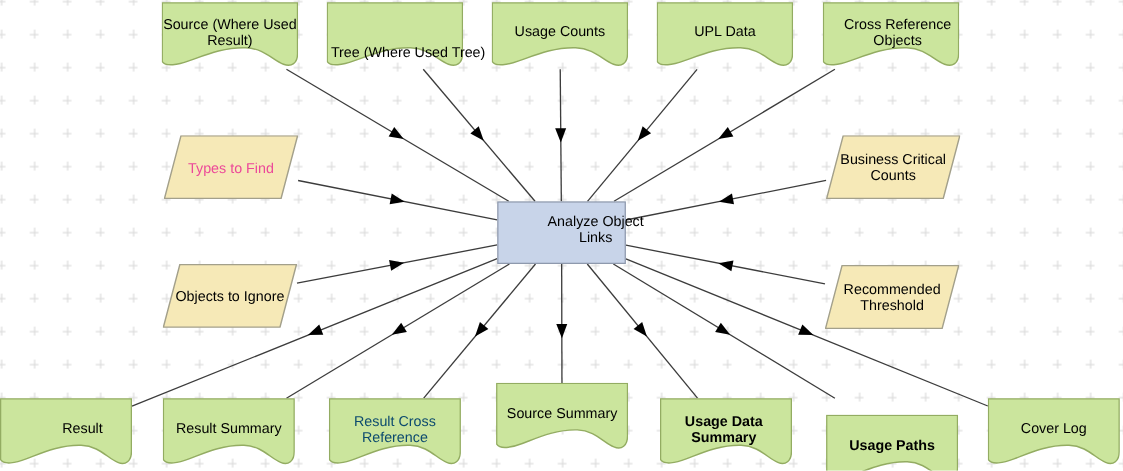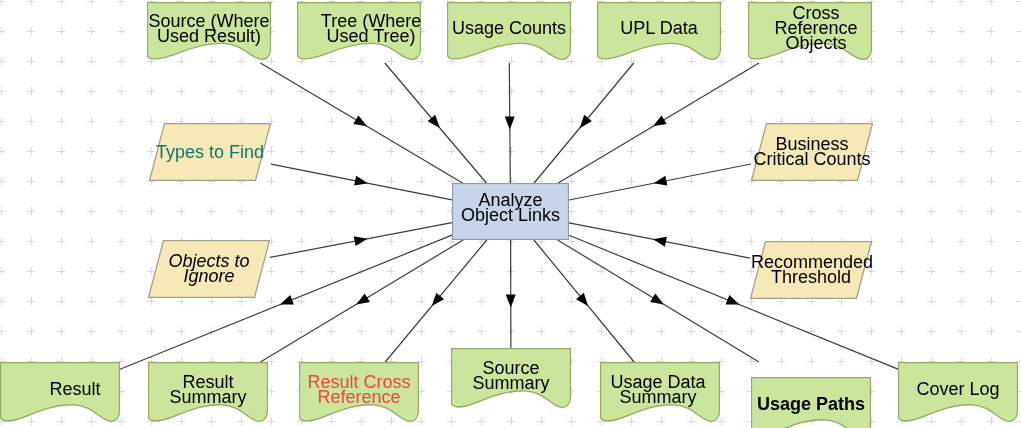--- a/index.html
+++ b/index.html
@@ -14,21 +14,21 @@
   #node-layer{position:absolute;left:0;top:0;width:100%;height:100%;}
   .node{
     position:absolute;
     display:flex;align-items:center;justify-content:center;
   }
   .node svg{position:absolute;left:0;top:0;}
   .node .label{
     position:relative;
     width:100%;
     text-align:center;
-    font-size:18px;line-height:15px;
+    font-size:13px;line-height:15px;
     color:#000;
     padding:0 1px;
     box-sizing:border-box;
   }
   .node.document .label{padding-bottom:8px;}
 </style>
 </head>
 <body>
 
 <div id="canvas" style="background: rgb(255, 255, 255);">
@@ -77,21 +77,21 @@
         <polygon points="739.5,304.6 725.6,304.4 729.4,295.1" fill="#000000"></polygon>
       </g>
   </svg>
   <div id="node-layer">
       <div class="node document" style="left: 147px; top: 2px; width: 124px; height: 61px;">
         <svg width="124" height="61">
           <path d="M0.5,0.5 L123.5,0.5 L123.5,46.8 C123.5,55.2 118.1,59.4 110.7,56.4 C100.9,52.8 93.5,42.0 76.3,41.4 C55.4,40.8 36.9,49.2 24.6,53.4 C14.8,57.0 3.7,58.8 0.5,54.0 Z" fill="#cbe59d" stroke="#93ac62" stroke-width="1.3"></path>
         </svg>
         <div class="label" style="color: rgb(0, 0, 0);">Source (Where Used Result)</div>
       </div>
-      <div class="node document" style="left: 297px; top: 2px; width: 148px; height: 61px;">
+      <div class="node document" style="left: 297px; top: 2px; width: 148px; height: 61px; align-items: flex-end;">
         <svg width="124" height="61">
           <path d="M0.5,0.5 L123.5,0.5 L123.5,46.8 C123.5,55.2 118.1,59.4 110.7,56.4 C100.9,52.8 93.5,42.0 76.3,41.4 C55.4,40.8 36.9,49.2 24.6,53.4 C14.8,57.0 3.7,58.8 0.5,54.0 Z" fill="#cbe59d" stroke="#93ac62" stroke-width="1.3"></path>
         </svg>
         <div class="label" style="color: rgb(0, 0, 0);">Tree (Where Used Tree)</div>
       </div>
       <div class="node document" style="left: 447px; top: 2px; width: 124px; height: 61px;">
         <svg width="124" height="61">
           <path d="M0.5,0.5 L123.5,0.5 L123.5,46.8 C123.5,55.2 118.1,59.4 110.7,56.4 C100.9,52.8 93.5,42.0 76.3,41.4 C55.4,40.8 36.9,49.2 24.6,53.4 C14.8,57.0 3.7,58.8 0.5,54.0 Z" fill="#cbe59d" stroke="#93ac62" stroke-width="1.3"></path>
         </svg>
         <div class="label" style="color: rgb(0, 0, 0);">Usage Counts</div>
@@ -105,41 +105,41 @@
       <div class="node document" style="left: 748px; top: 2px; width: 136px; height: 61px;">
         <svg width="124" height="61">
           <path d="M0.5,0.5 L123.5,0.5 L123.5,46.8 C123.5,55.2 118.1,59.4 110.7,56.4 C100.9,52.8 93.5,42.0 76.3,41.4 C55.4,40.8 36.9,49.2 24.6,53.4 C14.8,57.0 3.7,58.8 0.5,54.0 Z" fill="#cbe59d" stroke="#93ac62" stroke-width="1.3"></path>
         </svg>
         <div class="label" style="color: rgb(0, 0, 0);">Cross Reference Objects</div>
       </div>
       <div class="node parallelogram" style="left: 149px; top: 123px; width: 122px; height: 58px;">
         <svg width="122" height="58">
           <polygon points="15.5,0.5 121.5,0.5 106.5,57.5 0.5,57.5" fill="#f6e9b7" stroke="#a3a08b" stroke-width="1.3"></polygon>
         </svg>
-        <div class="label" style="color: #0f766e;">Types to Find</div>
+        <div class="label" style="color: #ec4899;">Types to Find</div>
       </div>
       <div class="node parallelogram" style="left: 751px; top: 123px; width: 122px; height: 58px;">
         <svg width="122" height="58">
           <polygon points="15.5,0.5 121.5,0.5 106.5,57.5 0.5,57.5" fill="#f6e9b7" stroke="#a3a08b" stroke-width="1.3"></polygon>
         </svg>
         <div class="label" style="color: rgb(0, 0, 0);">Business Critical Counts</div>
       </div>
       <div class="node parallelogram" style="left: 148px; top: 240px; width: 122px; height: 58px;">
         <svg width="122" height="58">
           <polygon points="15.5,0.5 121.5,0.5 106.5,57.5 0.5,57.5" fill="#f6e9b7" stroke="#a3a08b" stroke-width="1.3"></polygon>
         </svg>
-        <div class="label" style="color: rgb(0, 0, 0); font-style: italic;">Objects to Ignore</div>
+        <div class="label" style="color: rgb(0, 0, 0);">Objects to Ignore</div>
       </div>
       <div class="node parallelogram" style="left: 750px; top: 241px; width: 122px; height: 58px;">
         <svg width="122" height="58">
           <polygon points="15.5,0.5 121.5,0.5 106.5,57.5 0.5,57.5" fill="#f6e9b7" stroke="#a3a08b" stroke-width="1.3"></polygon>
         </svg>
         <div class="label" style="color: rgb(0, 0, 0);">Recommended Threshold</div>
       </div>
-      <div class="node process" style="left: 452px; top: 183px; width: 117px; height: 49px;">
+      <div class="node process" style="left: 452px; top: 183px; width: 117px; height: 49px; padding-left: 31px;">
         <svg width="117" height="57">
           <rect x="0.5" y="0.5" width="116" height="56" fill="#c8d4e9" stroke="#8e99ad" stroke-width="1.3"></rect>
         </svg>
         <div class="label" style="color: rgb(0, 0, 0);">Analyze Object Links</div>
       </div>
       <div class="node document" style="left: 0px; top: 362px; width: 120px; height: 63px;">
         <svg width="120" height="63">
           <path d="M0.5,0.5 L119.5,0.5 L119.5,48.4 C119.5,57.0 114.2,61.4 107.1,58.3 C97.6,54.6 90.4,43.4 73.8,42.8 C53.6,42.2 35.7,50.8 23.8,55.2 C14.3,58.9 3.6,60.8 0.5,55.8 Z" fill="#cbe59d" stroke="#93ac62" stroke-width="1.3"></path>
         </svg>
         <div class="label" style="color: rgb(0, 0, 0); padding-left: 31px;">Result</div>
@@ -147,29 +147,29 @@
       <div class="node document" style="left: 148px; top: 362px; width: 120px; height: 63px;">
         <svg width="120" height="63">
           <path d="M0.5,0.5 L119.5,0.5 L119.5,48.4 C119.5,57.0 114.2,61.4 107.1,58.3 C97.6,54.6 90.4,43.4 73.8,42.8 C53.6,42.2 35.7,50.8 23.8,55.2 C14.3,58.9 3.6,60.8 0.5,55.8 Z" fill="#cbe59d" stroke="#93ac62" stroke-width="1.3"></path>
         </svg>
         <div class="label" style="color: rgb(0, 0, 0);">Result Summary</div>
       </div>
       <div class="node document" style="left: 299px; top: 362px; width: 120px; height: 63px;">
         <svg width="120" height="63">
           <path d="M0.5,0.5 L119.5,0.5 L119.5,48.4 C119.5,57.0 114.2,61.4 107.1,58.3 C97.6,54.6 90.4,43.4 73.8,42.8 C53.6,42.2 35.7,50.8 23.8,55.2 C14.3,58.9 3.6,60.8 0.5,55.8 Z" fill="#cbe59d" stroke="#93ac62" stroke-width="1.3"></path>
         </svg>
-        <div class="label" style="color: #ef4444;">Result Cross Reference</div>
+        <div class="label" style="color: #0c4a6e;">Result Cross Reference</div>
       </div>
       <div class="node document" style="left: 451px; top: 348px; width: 120px; height: 63px;">
         <svg width="120" height="63">
           <path d="M0.5,0.5 L119.5,0.5 L119.5,48.4 C119.5,57.0 114.2,61.4 107.1,58.3 C97.6,54.6 90.4,43.4 73.8,42.8 C53.6,42.2 35.7,50.8 23.8,55.2 C14.3,58.9 3.6,60.8 0.5,55.8 Z" fill="#cbe59d" stroke="#93ac62" stroke-width="1.3"></path>
         </svg>
         <div class="label" style="color: rgb(0, 0, 0);">Source Summary</div>
       </div>
-      <div class="node document" style="left: 600px; top: 362px; width: 116px; height: 63px;">
+      <div class="node document" style="left: 600px; top: 362px; width: 116px; height: 63px; font-weight: bold;">
         <svg width="120" height="63">
           <path d="M0.5,0.5 L119.5,0.5 L119.5,48.4 C119.5,57.0 114.2,61.4 107.1,58.3 C97.6,54.6 90.4,43.4 73.8,42.8 C53.6,42.2 35.7,50.8 23.8,55.2 C14.3,58.9 3.6,60.8 0.5,55.8 Z" fill="#cbe59d" stroke="#93ac62" stroke-width="1.3"></path>
         </svg>
         <div class="label" style="color: rgb(0, 0, 0);">Usage Data Summary</div>
       </div>
       <div class="node document" style="left: 751px; top: 377px; width: 120px; height: 63px; font-weight: bold;">
         <svg width="120" height="63">
           <path d="M0.5,0.5 L119.5,0.5 L119.5,48.4 C119.5,57.0 114.2,61.4 107.1,58.3 C97.6,54.6 90.4,43.4 73.8,42.8 C53.6,42.2 35.7,50.8 23.8,55.2 C14.3,58.9 3.6,60.8 0.5,55.8 Z" fill="#cbe59d" stroke="#93ac62" stroke-width="1.3"></path>
         </svg>
         <div class="label" style="color: rgb(0, 0, 0);">Usage Paths</div>

